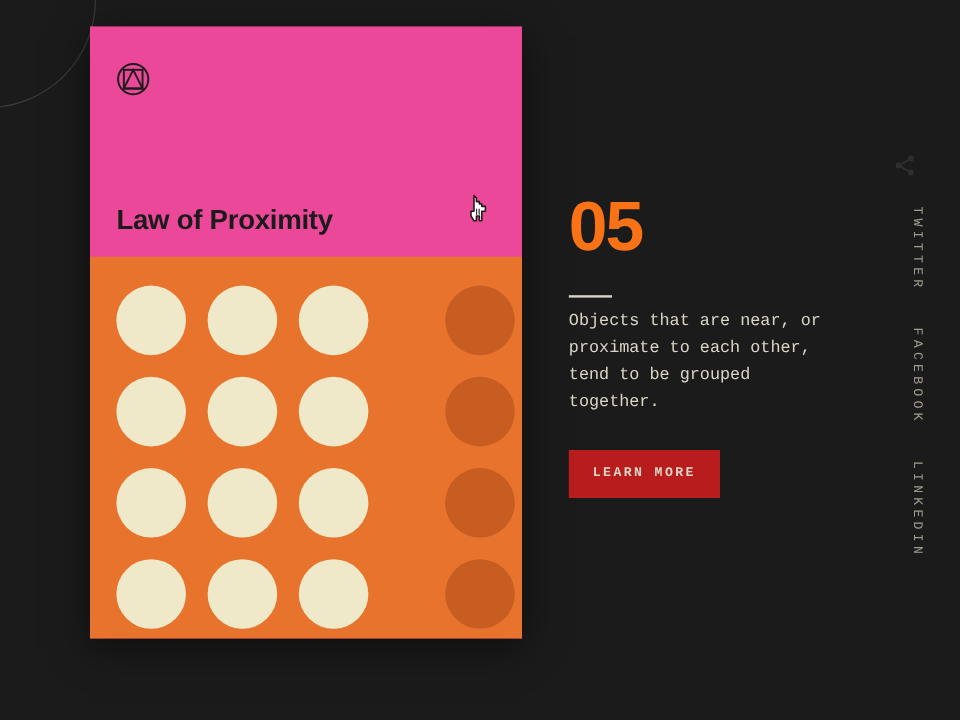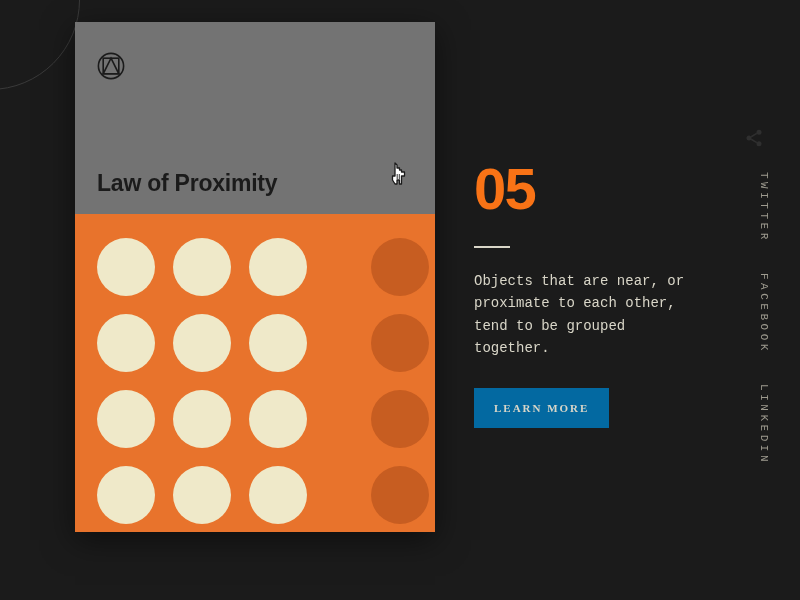--- a/index.html
+++ b/index.html
@@ -17,21 +17,21 @@
     width: 180px; height: 180px;
     border: 1px solid #3a3a3a;
     border-radius: 50%;
   }
 
   
   .card {
     position: absolute;
     left: 75px; top: 22px;
     width: 360px; height: 510px;
-    background: #737373;
+    background: #ec4899;
     box-shadow: 0 8px 30px rgba(0,0,0,0.5);
   }
 
   .logo {
     position: absolute;
     top: 30px; left: 22px;
     width: 28px; height: 28px;
   }
   .logo svg { display: block; }
 
@@ -87,33 +87,33 @@
     letter-spacing: -0.03em;
     color: #f97316;
     line-height: 1;
   }
   .rule {
     margin-top: 28px;
     width: 36px; height: 2px;
     background: #d9d6c8;
   }
   .desc {
-    margin-top: 22px;
+    margin-top: 9px;
     font-family: "Courier New", Courier, monospace;
     font-size: 14px;
     line-height: 1.6;
     color: #d9d6c8;
     max-width: 220px;
   }
   .learn {
     display: inline-block;
     margin-top: 28px;
-    background: #0369a1;
+    background: #b91c1c;
     color: #d9d6c8;
-    font-family: Liberation Serif, serif;
+    font-family: Liberation Mono, monospace;
     font-size: 11px;
     font-weight: 700;
     letter-spacing: 0.18em;
     padding: 14px 20px;
     cursor: pointer;
   }
 
   
   .share-icon {
     position: absolute;

